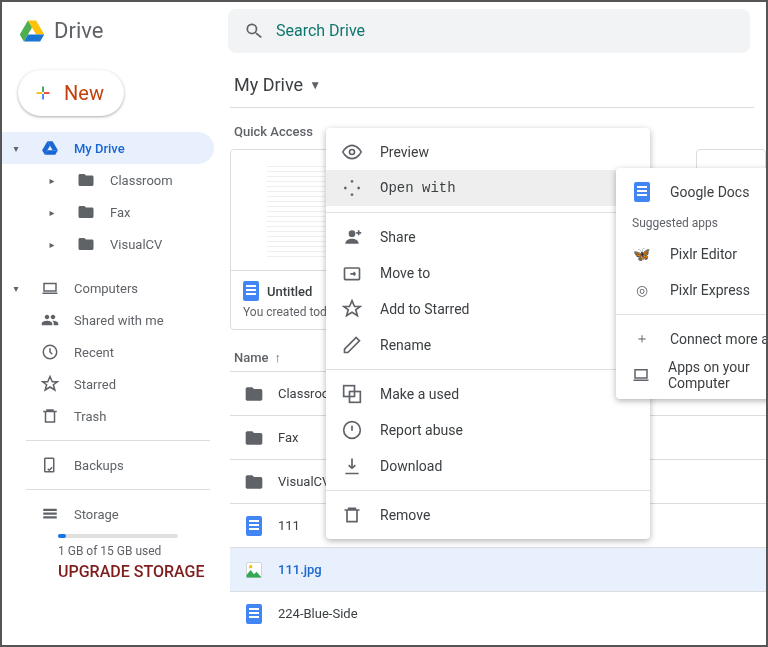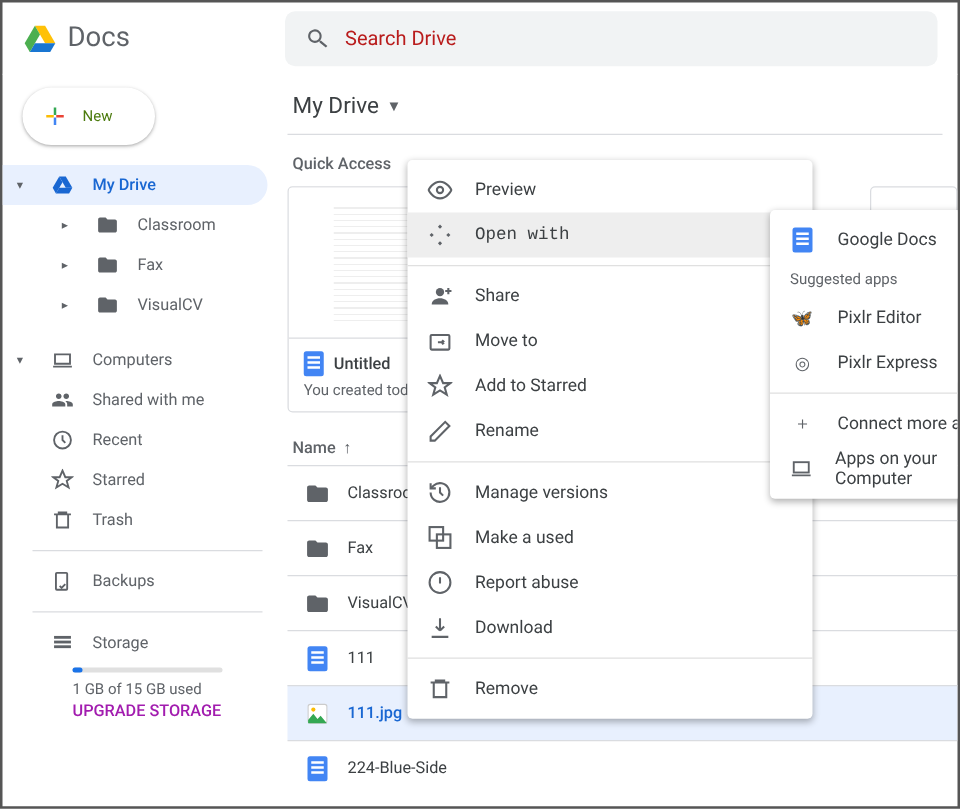--- a/index.html
+++ b/index.html
@@ -1,33 +1,33 @@
 <!DOCTYPE html>
 <html><head>
 <meta charset="utf-8">
 <style>
 * { box-sizing: border-box; margin: 0; padding: 0; }
 body { font-family: Roboto, Arial, sans-serif; font-size: 13px; color: #3c4043; background: #fff; width: 768px; height: 647px; overflow: hidden; border: 2px solid #555; }
 .header { display: flex; align-items: center; height: 58px; padding: 0 16px; border-bottom: 1px solid #fff; }
 .logo { display: flex; align-items: center; gap: 8px; width: 210px; }
 .logo-title { font-size: 22px; color: #5f6368; }
-.search { flex: 1; height: 44px; background: #f1f3f4; border-radius: 8px; display: flex; align-items: center; padding: 0 16px; gap: 12px; color: #b91c1c; font-size: 16px; }
+.search { flex: 1; height: 44px; background: #f1f3f4; border-radius: 8px; display: flex; align-items: center; padding: 0 16px; gap: 12px; color: #0f766e; font-size: 16px; }
 .layout { display: flex; height: calc(100% - 58px); }
 .sidebar { width: 224px; padding-top: 10px; }
-.new-btn { margin: 0 16px 16px; height: 46px; border-radius: 24px; box-shadow: 0 1px 2px rgba(0,0,0,.2), 0 1px 3px 1px rgba(0,0,0,.1); display: flex; align-items: center; gap: 10px; padding: 0 20px 0 14px; font-size: 12px; color: #4d7c0f; background:#fff; cursor: pointer; width: 106px; }
+.new-btn { margin: 0 16px 16px; height: 46px; border-radius: 24px; box-shadow: 0 1px 2px rgba(0,0,0,.2), 0 1px 3px 1px rgba(0,0,0,.1); display: flex; align-items: center; gap: 10px; padding: 0 20px 0 14px; font-size: 20px; color: #c2410c; background:#fff; cursor: pointer; width: 106px; }
 .nav-item { display: flex; align-items: center; height: 32px; padding: 0 12px 0 4px; gap: 14px; font-size: 13px; color: #5f6368; cursor: pointer; border-radius: 0 16px 16px 0; margin-right: 12px; }
 .nav-item.selected { background: #e8f0fe; color: #1967d2; font-weight: 500; }
 .nav-item .arrow { width: 20px; display:flex; justify-content:center; color:#5f6368; font-size:10px; }
 .nav-item .icn { width: 20px; display:flex; justify-content:center; }
 .sub-item { padding-left: 40px; }
 .sep { border-top: 1px solid #dadce0; margin: 8px 16px 8px 24px; }
 .storage { padding: 4px 0 0 56px; font-size: 12px; color:#5f6368; }
 .storage-bar { height: 4px; background:#e0e0e0; border-radius:2px; margin-bottom:6px; width: 120px; position:relative; }
 .storage-bar::after { content:''; position:absolute; left:0; top:0; height:100%; width:7%; background:#1a73e8; border-radius:2px; }
-.upgrade { color:#a21caf; font-weight:500; font-size:13px; margin-top:4px; cursor:pointer; }
+.upgrade { color:#7f1d1d; font-weight:500; font-size:16px; margin-top:4px; cursor:pointer; }
 .main { flex:1; padding: 14px 0 0 4px; border-left:0; }
 .bc { display:flex; align-items:center; gap:6px; font-size:18px; color:#3c4043; padding:0 0 12px 4px; border-bottom:1px solid #dadce0; margin-right:12px; }
 .section-title { font-size:13px; font-weight:500; color:#5f6368; margin:16px 0 10px 4px; }
 .card { width: 240px; border:1px solid #dadce0; border-radius:4px; overflow:hidden; }
 .card-thumb { height: 120px; background:#fff; display:flex; align-items:center; justify-content:center; }
 .thumb-doc { width: 70%; height: 80%; background: repeating-linear-gradient(#fff 0 4px, #eee 4px 5px); }
 .card-footer { padding:10px 12px; display:flex; flex-direction:column; gap:4px; border-top:1px solid #dadce0; }
 .card-title { display:flex; align-items:center; gap:8px; font-size:13px; color:#3c4043; font-weight:500; }
 .card-sub { font-size:12px; color:#5f6368; }
 .list-header { display:flex; align-items:center; gap:6px; font-size:13px; font-weight:500; color:#5f6368; margin:20px 0 6px 4px; }
@@ -50,21 +50,21 @@
 </head>
 <body>
 
 <div class="header">
   <div class="logo">
     <svg width="28" height="28" viewBox="0 0 48 48">
         <path fill="#FFC107" d="M17 6h14l14 24H31z"></path>
         <path fill="#1976D2" d="M9.9 42 17 30h28l-7 12z"></path>
         <path fill="#4CAF50" d="M3 30 17 6l7 12L10 42z"></path>
       </svg>
-    <span class="logo-title">Docs</span>
+    <span class="logo-title">Drive</span>
   </div>
   <div class="search">
     <svg width="20" height="20" viewBox="0 0 24 24" fill="#5f6368">
         <path d="M15.5 14h-.79l-.28-.27a6.5 6.5 0 1 0-.7.7l.27.28v.79L20 20.49 21.49 19 15.5 14zm-6 0a4.5 4.5 0 1 1 0-9 4.5 4.5 0 0 1 0 9z"></path>
       </svg>
     <span>Search Drive</span>
   </div>
 </div>
 
 <div class="layout">
@@ -327,29 +327,20 @@
             <svg width="20" height="20" viewBox="0 0 24 24" fill="none" stroke="#5f6368" stroke-width="2">
               <path d="M17 3l4 4L7 21H3v-4z"></path>
             </svg>
           </span>
           <span>Rename</span>
         </div>
       <div class="ctx-sep"></div>
       <div class="ctx-item">
           <span class="cicn">
             <svg width="20" height="20" viewBox="0 0 24 24" fill="none" stroke="#5f6368" stroke-width="2">
-              <path d="M3 12a9 9 0 1 0 3-6.7L3 8"></path>
-              <path d="M3 3v5h5M12 7v5l3 3"></path>
-            </svg>
-          </span>
-          <span>Manage versions</span>
-        </div>
-      <div class="ctx-item">
-          <span class="cicn">
-            <svg width="20" height="20" viewBox="0 0 24 24" fill="none" stroke="#5f6368" stroke-width="2">
               <rect x="9" y="9" width="13" height="13"></rect>
               <rect x="2" y="2" width="13" height="13"></rect>
             </svg>
           </span>
           <span>Make a used</span>
         </div>
       <div class="ctx-item">
           <span class="cicn">
             <svg width="20" height="20" viewBox="0 0 24 24" fill="none" stroke="#5f6368" stroke-width="2">
               <circle cx="12" cy="12" r="10"></circle>

